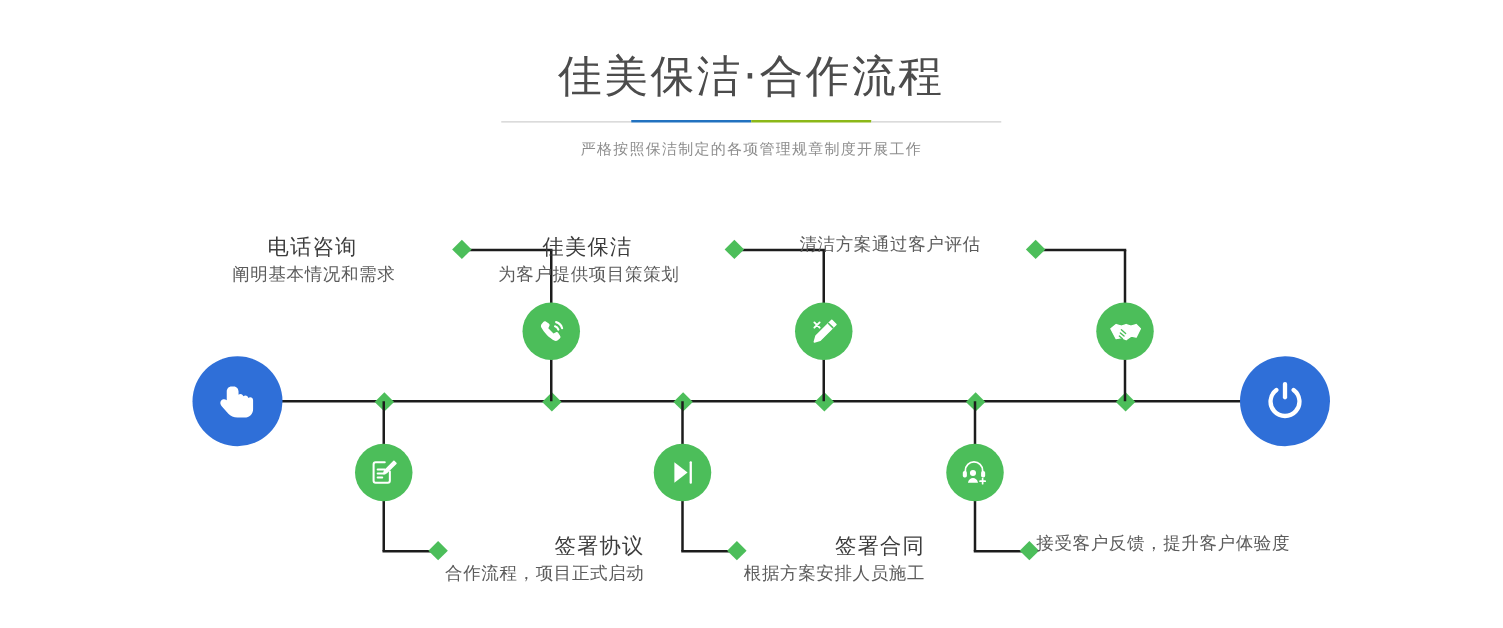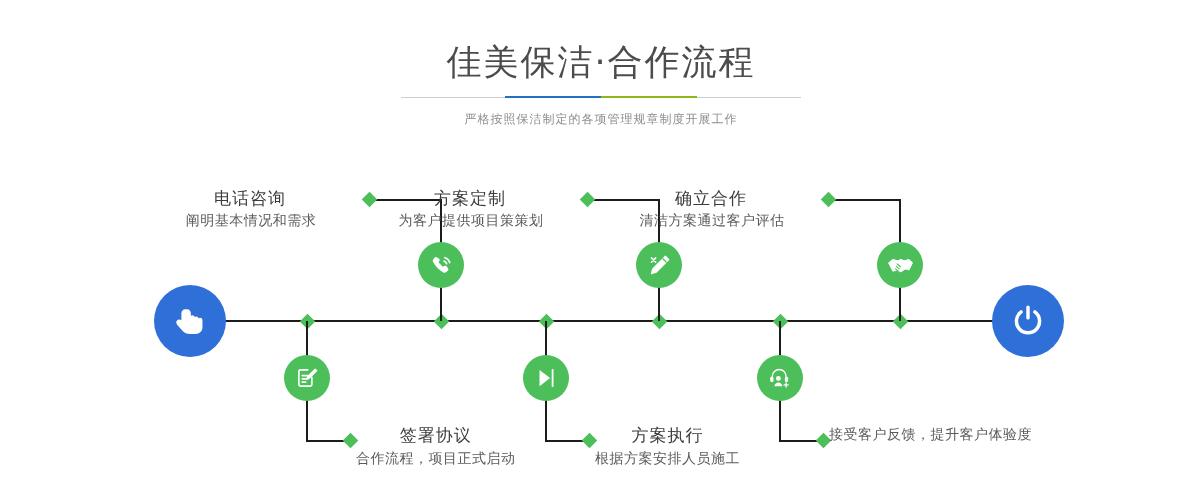--- a/index.html
+++ b/index.html
@@ -50,21 +50,21 @@
     position:absolute;width:46px;height:46px;border-radius:50%;
     background:#4cbe5a;display:flex;align-items:center;justify-content:center;
     z-index:3;
   }
   .node-icon svg{display:block;}
 
   .lbl{position:absolute;white-space:nowrap;}
   .lbl .t{font-size:17px;line-height:24px;color:#3c3c3c;letter-spacing:1px;}
   .lbl .s{font-size:14px;line-height:21px;color:#5b5b5b;letter-spacing:.5px;}
   .lbl.top{text-align:center;}
-  .lbl.bot{text-align:center;font-family:Liberation Mono, monospace;}
+  .lbl.bot{text-align:right;}
   .lbl.top .t{padding-right:2px;}
 </style>
 </head>
 <body>
 
 <div id="stage">
 
   <div class="hdr">
     <div class="hdr-title">佳美保洁·合作流程</div>
     <div class="hdr-rule">
@@ -142,53 +142,52 @@
   <div class="node-icon" style="left:636px;top:242px;">
     <span>
       <svg width="27" height="27" viewBox="0 0 64 64" fill="none" stroke="#ffffff" stroke-width="3.6" stroke-linecap="round" stroke-linejoin="round">
         <path d="M46 10l8 8-30 30-11 3 3-11z" fill="#ffffff" stroke="#ffffff" stroke-width="3"></path>
         <path d="M40 16l8 8" stroke="#4cbe5a" stroke-width="3"></path>
         <path d="M13 14l10 10M23 14L13 24" stroke="#ffffff" stroke-width="3.6"></path>
       </svg>
     </span>
   </div>
   <div class="lbl top" style="left:360px;top:186px;width:222px;">
-    <div class="t">方案定制</div>
+    <div class="t">佳美保洁</div>
     <div class="s">为客户提供项目策策划</div>
   </div>
 
   <div class="vline" style="left:545px;top:321px;height:120px;"></div>
   <div class="hline" style="left:545px;top:440px;width:44px;"></div>
   <div class="diamond" style="left:584px;top:435px;"></div>
   <div class="node-icon" style="left:523px;top:355px;">
     <span>
       <svg width="26" height="26" viewBox="0 0 64 64" fill="#ffffff">
         <path d="M16 12l26 20-26 20z"></path>
         <rect x="46" y="10" width="4.5" height="44" rx="2"></rect>
       </svg>
     </span>
   </div>
   <div class="lbl bot" style="left:595px;top:425px;">
-    <div class="t">方案执行</div>
+    <div class="t">签署合同</div>
     <div class="s">根据方案安排人员施工</div>
   </div>
 
   <div class="vline" style="left:899px;top:200px;height:121px;"></div>
   <div class="hline" style="left:829px;top:199px;width:72px;"></div>
   <div class="diamond" style="left:823px;top:194px;"></div>
   <div class="node-icon" style="left:877px;top:242px;">
     <span>
       <svg width="27" height="27" viewBox="0 0 64 64" fill="none" stroke="#ffffff" stroke-width="3.2" stroke-linecap="round" stroke-linejoin="round">
         <path d="M4 26l10-8 10 3 9-3 9 3 10-3 8 8-8 16-9-2-10 7-9-4-10 2z" fill="#ffffff" stroke="#ffffff" stroke-width="2.4"></path>
         <path d="M24 28l8 7M22 34l7 6M20 40l6 5" stroke="#4cbe5a" stroke-width="2.6"></path>
       </svg>
     </span>
   </div>
   <div class="lbl top" style="left:601px;top:186px;width:222px;">
-    <div class="t">确立合作</div>
     <div class="s">清洁方案通过客户评估</div>
   </div>
 
   <div class="vline" style="left:779px;top:321px;height:120px;"></div>
   <div class="hline" style="left:779px;top:440px;width:44px;"></div>
   <div class="diamond" style="left:818px;top:435px;"></div>
   <div class="node-icon" style="left:757px;top:355px;">
     <span>
       <svg width="26" height="26" viewBox="0 0 64 64" fill="none" stroke="#ffffff" stroke-width="3.4" stroke-linecap="round" stroke-linejoin="round">
         <path d="M13 30v-2a17 17 0 0 1 34 0v2"></path>

